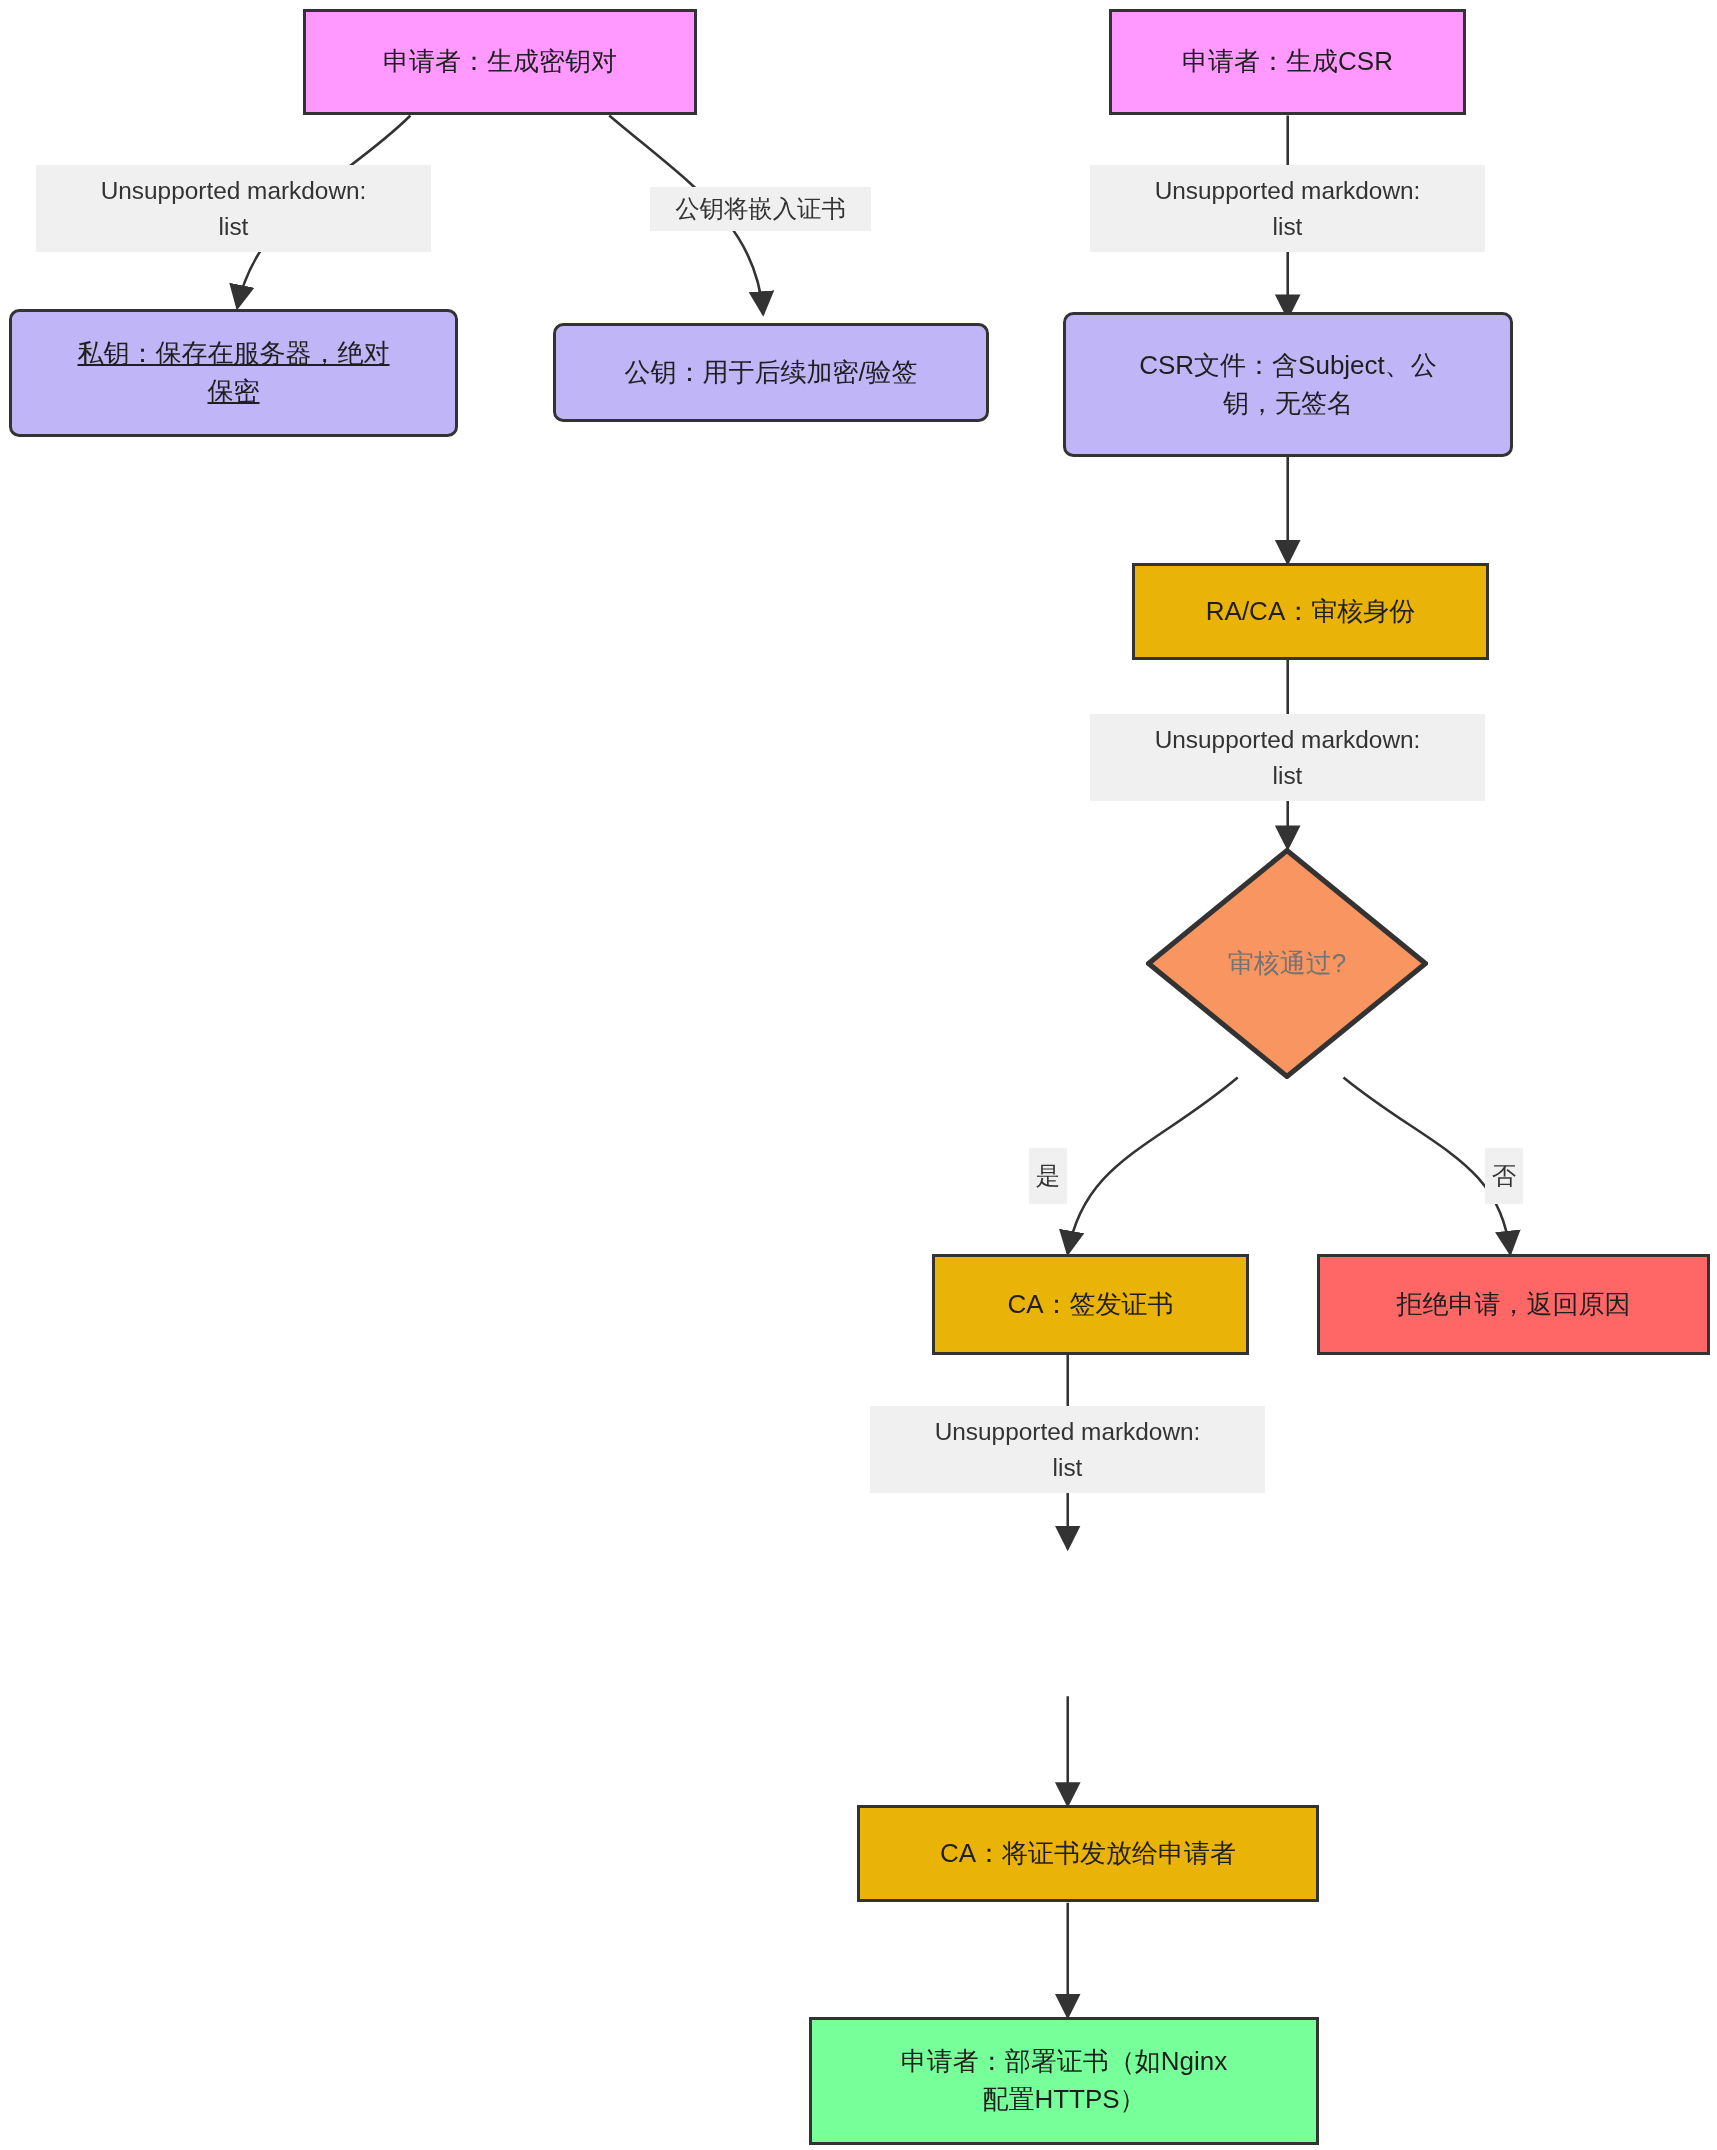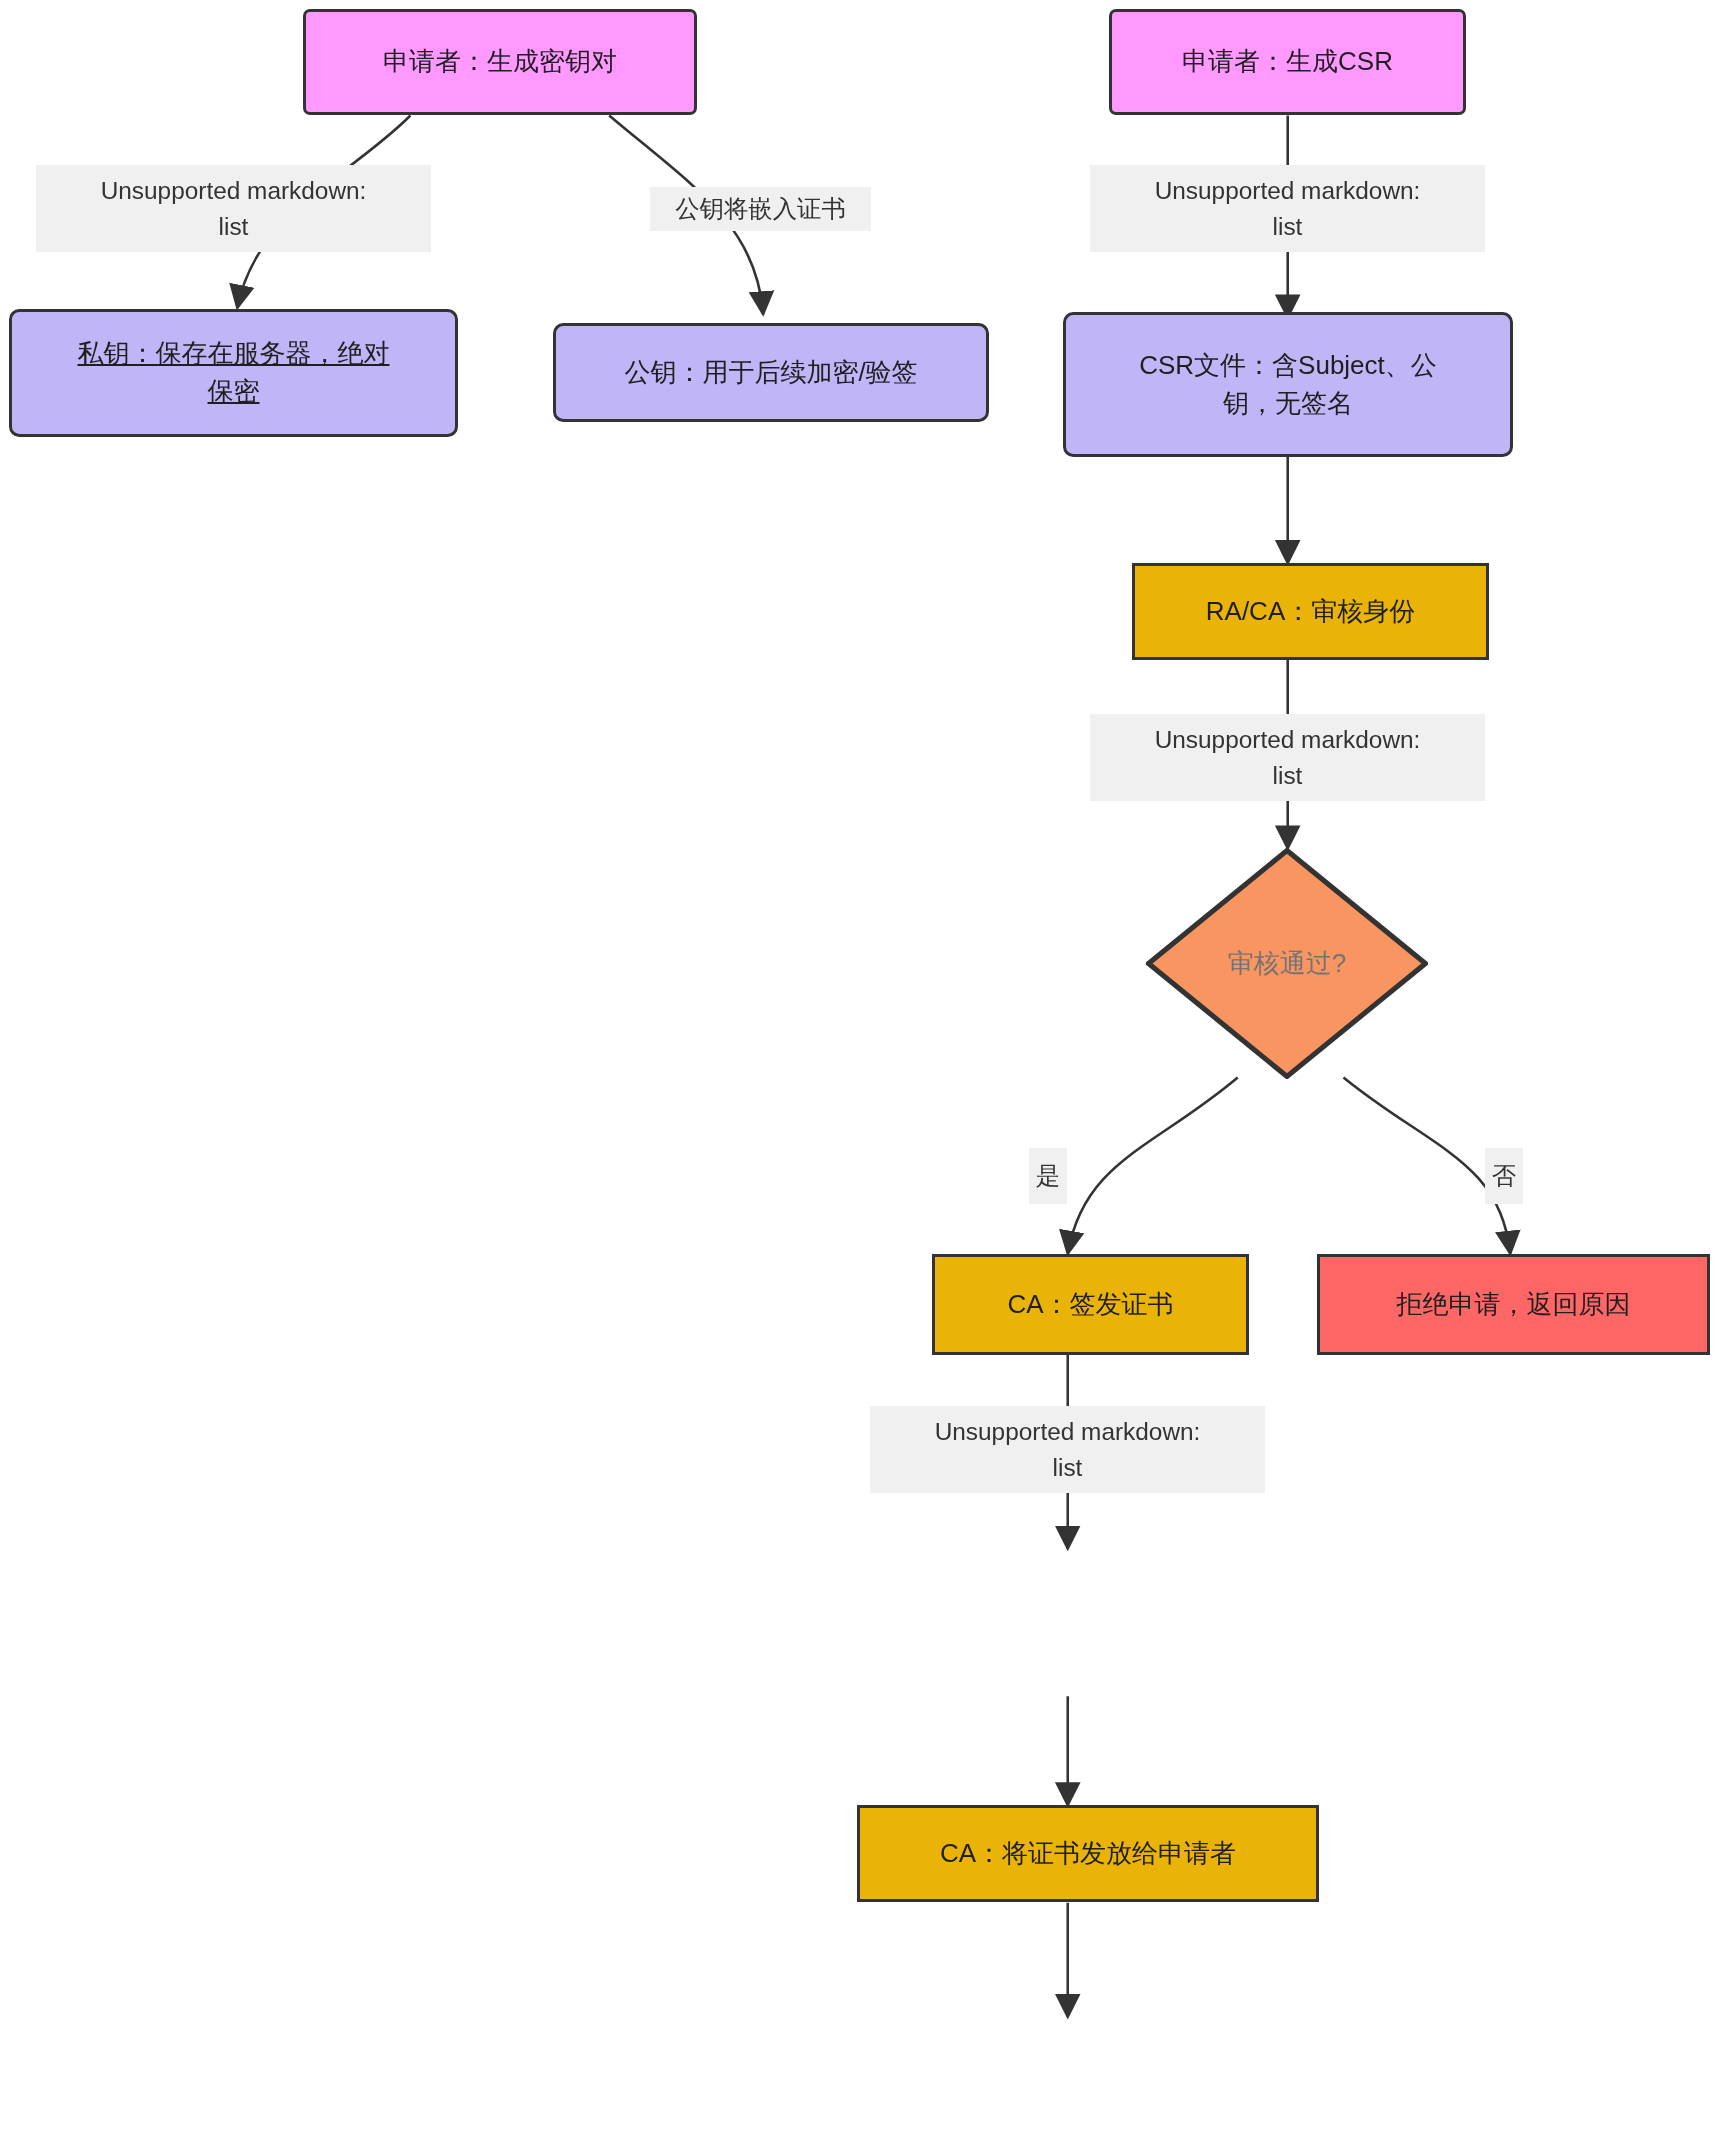--- a/index.html
+++ b/index.html
@@ -37,21 +37,21 @@
     font-size: 26px;
     line-height: 1.45;
     padding: 6.4px 15.4px;
   }
   .node .label {
     display: block;
     width: 100%;
     white-space: pre-line;
   }
   .rounded { border-radius: 10.3px; }
-  .pink   { background: #ff99ff; border-radius: 7px; }
+  .pink   { background: #ff99ff; }
   .lav    { background: #bfb5f7; }
   .blue   { background: #eab308; margin-left: 23px; }
   .red    { background: #ff6666; }
   .lgreen { background: #ccffcc; }
   .green  { background: #77ff99; }
 
   .diamond {
     position: absolute;
     display: flex;
     align-items: center;
@@ -162,20 +162,24 @@
 
   <div class="node blue" style="left:909px; top:1254px; width:317px; height:101px;">
     <span class="label">CA：签发证书</span>
   </div>
 
 
   <div class="node blue" style="left:834px; top:1805px; width:462px; height:97px;">
     <span class="label">CA：将证书发放给申请者</span>
   </div>
 
+  <div class="node green" style="left:809px; top:2017px; width:510px; height:128px;">
+    <span class="label">申请者：部署证书（如Nginx
+配置HTTPS）</span>
+  </div>
 
   <div class="edge-label" style="left:36px; top:165px; width:395px; height:87px;">
     <span>Unsupported markdown:
 list</span>
   </div>
 
   <div class="edge-label" style="left:650px; top:187px; width:221px; height:44px;">
     <span>公钥将嵌入证书</span>
   </div>
 

